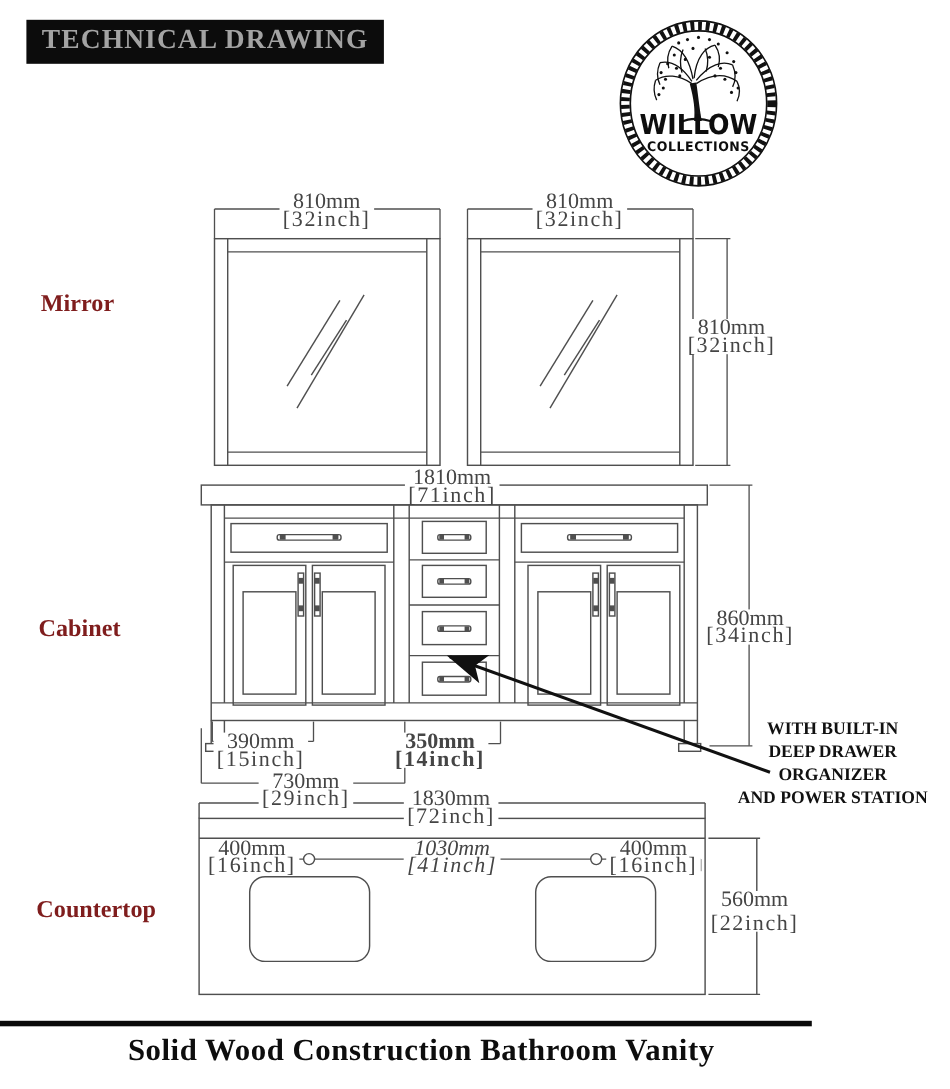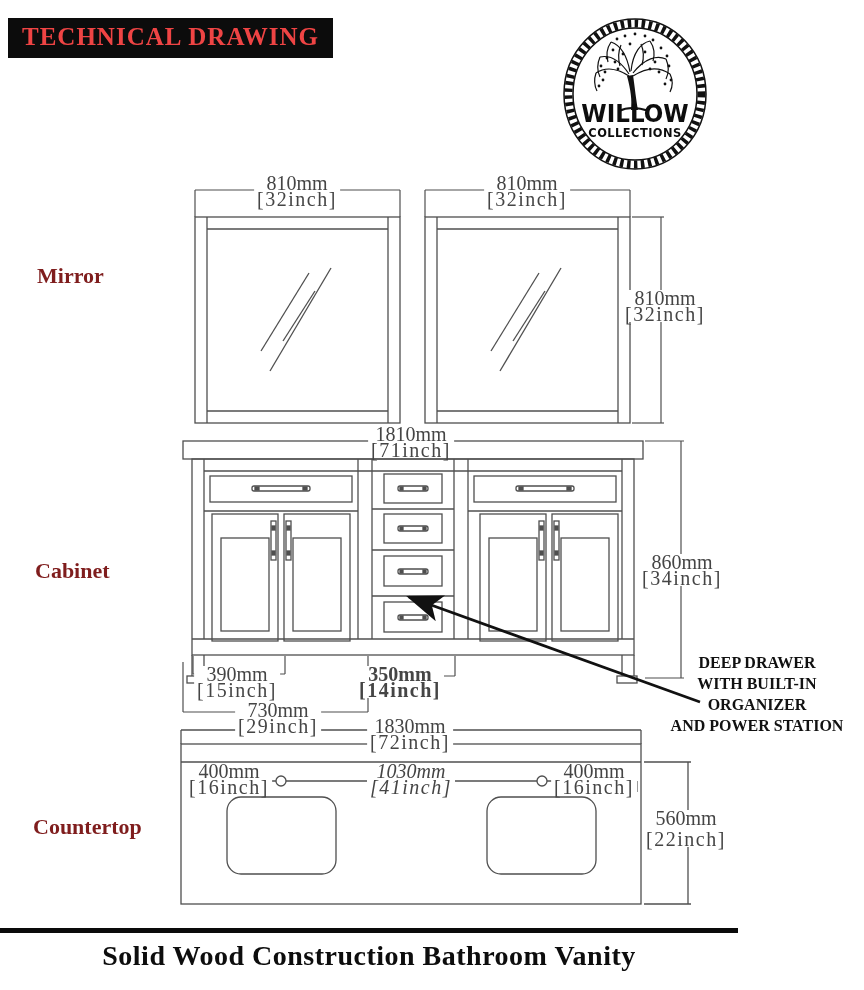--- a/index.html
+++ b/index.html
@@ -2,21 +2,21 @@
 <html><head>
 <meta charset="utf-8">
 <style>
   html,body{margin:0;padding:0;background:#ffffff;}
   .page{position:relative;width:864px;height:990px;background:#ffffff;overflow:hidden;
         font-family:"Liberation Serif",serif;}
   svg{display:block;}
   .lines{position:absolute;left:0;top:0;z-index:1;}
 
   
-  .banner{position:absolute;left:8px;top:18px;background:#0c0c0c;color:#ef4444;
+  .banner{position:absolute;left:24px;top:18px;background:#0c0c0c;color:#a3a3a3;
           font-family:"Liberation Serif",serif;font-weight:bold;font-size:25px;
           letter-spacing:1px;padding:5px 14px 7px 14px;z-index:3;}
   .logo{position:absolute;left:557px;top:14px;width:156px;height:160px;z-index:3;}
   .logo-brand{position:absolute;left:557px;top:99px;width:156px;text-align:center;
           font-family:"DejaVu Sans",sans-serif;font-weight:bold;font-size:25px;color:#0d0d0d;
           transform:scaleX(.92);z-index:4;}
   .logo-sub{position:absolute;left:557px;top:126px;width:156px;text-align:center;
           font-family:"DejaVu Sans",sans-serif;font-weight:bold;font-size:12px;color:#0d0d0d;
           letter-spacing:.5px;transform:scaleX(.95);z-index:4;}
 
@@ -33,21 +33,21 @@
   .dim .in{letter-spacing:1.5px;}
   .dim.gap .in{display:block;margin-top:5px;}
 
   
   .note{position:absolute;left:757px;top:652px;transform:translateX(-50%);text-align:center;
         font-weight:bold;font-size:16px;line-height:21px;color:#111111;white-space:nowrap;z-index:3;}
   .note span{display:block;}
 
   
   .rule{position:absolute;left:0;top:928px;width:738px;height:5px;background:#0a0a0a;z-index:3;}
-  .title{position:absolute;left:0;top:940px;width:738px;text-align:center;font-weight:bold;
+  .title{position:absolute;left:14px;top:940px;width:738px;text-align:center;font-weight:bold;
          font-size:28px;color:#0d0d0d;z-index:3;letter-spacing:.5px;}
 </style>
 </head>
 <body>
 
 <div class="page">
 
   <svg class="lines" width="864" height="990" viewBox="0 0 864 990">
     <defs>
       <marker id="arr" viewBox="0 0 12 10" refX="11" refY="5" markerWidth="13" markerHeight="11" orient="auto">
@@ -307,22 +307,22 @@
   <div class="dim" style="left:594px;top:763px;">
     <span>400mm</span><br>
     <span class="in">[16inch]</span>
   </div>
   <div class="dim gap" style="left:686px;top:810px;">
     <span>560mm</span>
     <span class="in">[22inch]</span>
   </div>
 
   <div class="note">
+    <span>WITH BUILT-IN</span>
     <span>DEEP DRAWER</span>
-    <span>WITH BUILT-IN</span>
     <span>ORGANIZER</span>
     <span>AND POWER STATION</span>
   </div>
 
   <div class="rule"></div>
   <div class="title">Solid Wood Construction Bathroom Vanity</div>
 
 </div>
 
 </body></html>

